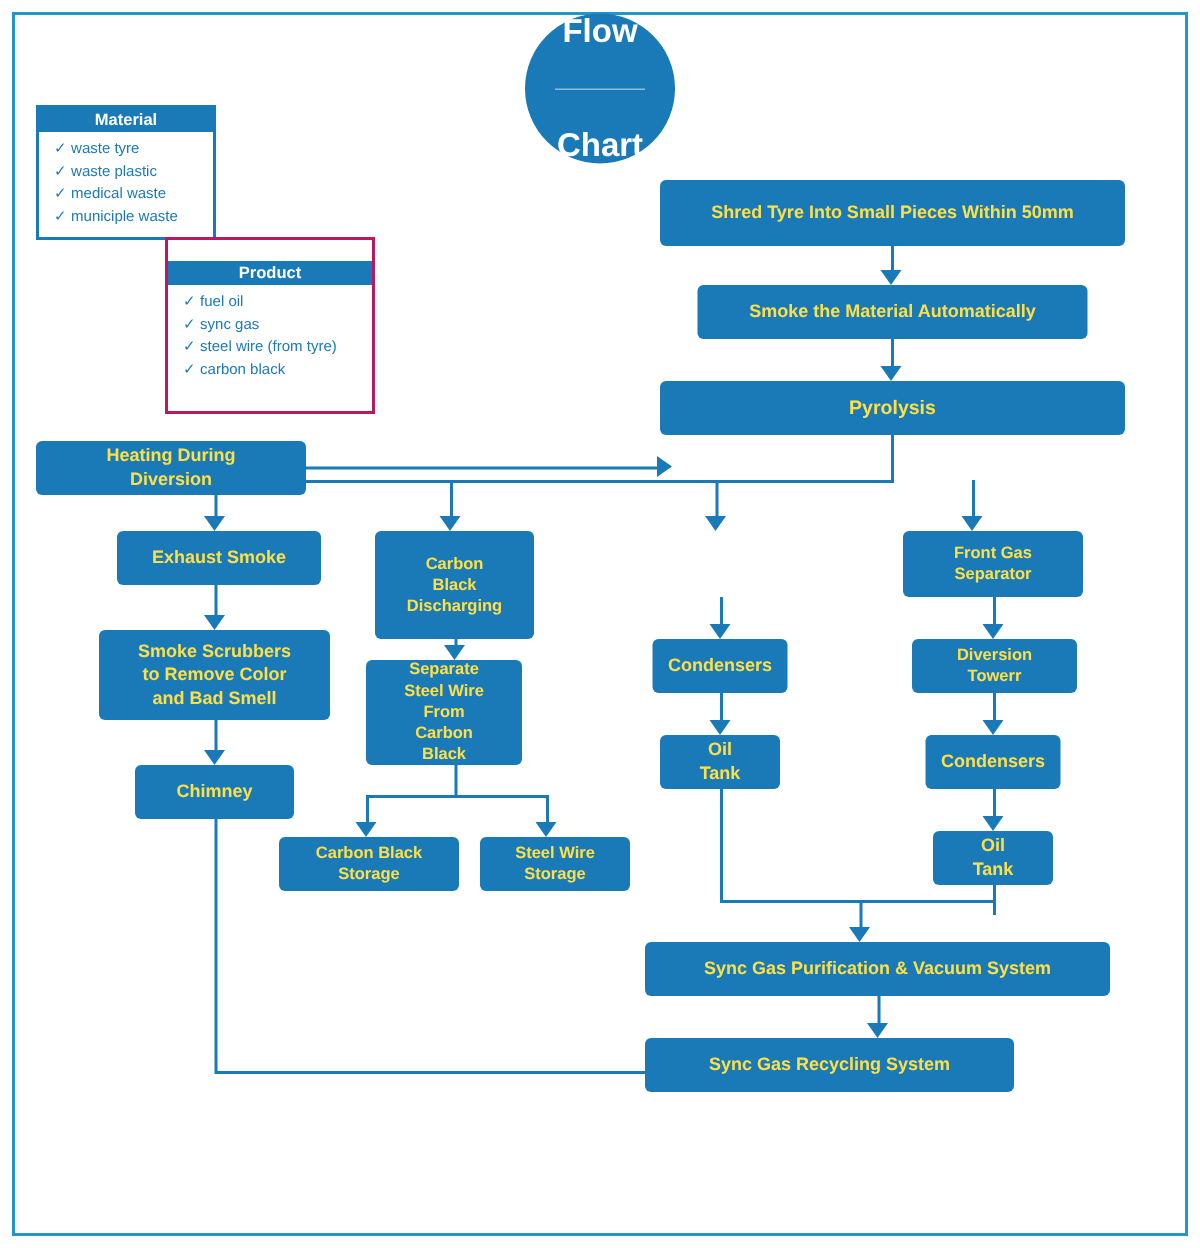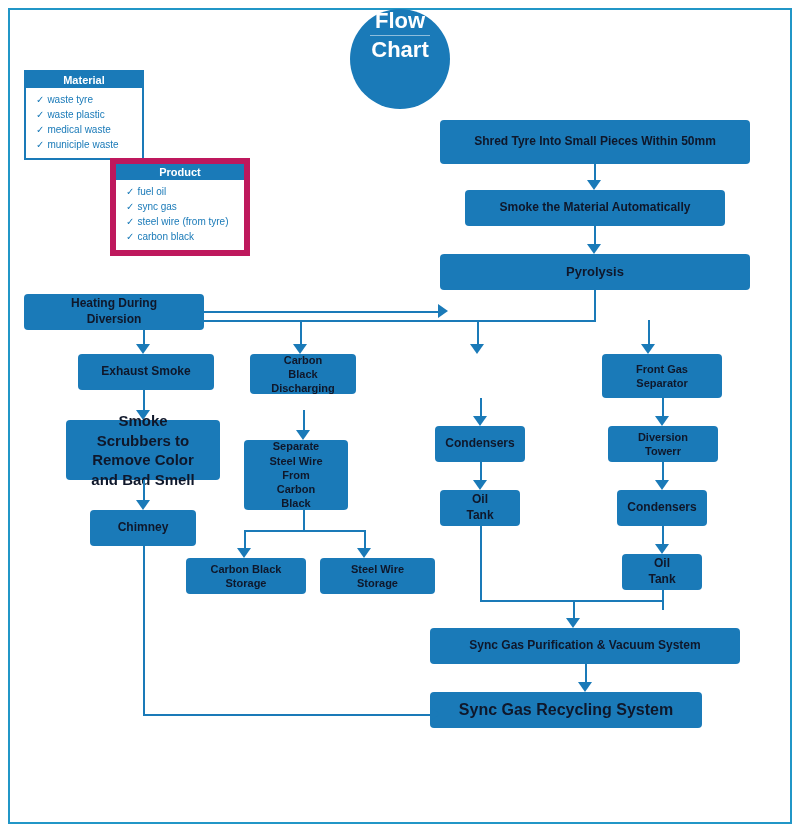--- a/index.html
+++ b/index.html
@@ -24,21 +24,21 @@
       top: -1px;
       left: 50%;
       transform: translateX(-50%);
       width: 100px;
       height: 100px;
       border-radius: 50%;
       background: #1a7ab8;
       display: flex;
       flex-direction: column;
       align-items: center;
-      justify-content: flex-start;
+      justify-content: space-between;
       color: #fff;
       font-size: 22px;
       font-weight: bold;
       line-height: 1.1;
       z-index: 10;
     }
     
     .legend-material {
       position: absolute;
       top: 60px;
@@ -66,22 +66,22 @@
     }
     .legend-material .legend-item::before {
       content: '✓';
       color: #1a7ab8;
       font-size: 10px;
     }
     .legend-product {
       position: absolute;
       top: 148px;
       left: 100px;
-      border: 6px solid #be185d;
-      padding: 6px 10px;
+      border: 2px solid #be185d;
+      padding: 20px 10px;
       min-width: 140px;
     }
     .legend-product .legend-title {
       background: #1a7ab8;
       color: #fff;
       font-size: 11px;
       font-weight: bold;
       text-align: center;
       margin: -6px -10px 4px -10px;
       padding: 2px 4px;
@@ -96,21 +96,21 @@
     }
     .legend-product .legend-item::before {
       content: '✓';
       color: #1a7ab8;
       font-size: 10px;
     }
 
     
     .box {
       background: #1a7ab8;
-      color: #0f172a;
+      color: #fde047;
       border-radius: 4px;
       font-size: 12px;
       text-align: center;
       display: flex;
       align-items: center;
       justify-content: center;
       padding: 4px 22px;
       line-height: 1.3;
       position: absolute;
       font-weight: bold;
@@ -201,44 +201,44 @@
   <div class="arrow-down" style="left:460px;top:334px;"></div>
 
   <div class="line-v" style="left:638px;top:310px;height:26px;"></div>
   <div class="arrow-down" style="left:631px;top:334px;"></div>
 
   <div class="box" style="left:68px;top:344px;width:136px;height:36px;font-size:12px;">Exhaust Smoke</div>
 
   <div class="line-v" style="left:133px;top:380px;height:22px;"></div>
   <div class="arrow-down" style="left:126px;top:400px;"></div>
 
-  <div class="box" style="left:56px;top:410px;width:154px;height:60px;font-size:15px;">Smoke Scrubbers to Remove Color and Bad Smell</div>
+  <div class="box" style="left:56px;top:410px;width:154px;height:60px;font-size:12px;">Smoke Scrubbers to Remove Color and Bad Smell</div>
 
   <div class="line-v" style="left:133px;top:470px;height:22px;"></div>
   <div class="arrow-down" style="left:126px;top:490px;"></div>
 
   <div class="box" style="left:80px;top:500px;width:106px;height:36px;font-size:12px;">Chimney</div>
 
-  <div class="box" style="left:240px;top:344px;width:106px;height:40px;font-size:11px;">Carbon Black Discharging</div>
+  <div class="box" style="left:240px;top:344px;width:106px;height:72px;font-size:11px;">Carbon Black Discharging</div>
 
   <div class="line-v" style="left:293px;top:400px;height:22px;"></div>
   <div class="arrow-down" style="left:286px;top:420px;"></div>
 
   <div class="box" style="left:234px;top:430px;width:104px;height:70px;font-size:11px;">Separate Steel Wire From Carbon Black</div>
 
   <div class="line-v" style="left:293px;top:500px;height:20px;"></div>
   <div class="line-h" style="left:234px;top:520px;width:120px;"></div>
   <div class="line-v" style="left:234px;top:520px;height:20px;"></div>
   <div class="arrow-down" style="left:227px;top:538px;"></div>
   <div class="line-v" style="left:354px;top:520px;height:20px;"></div>
   <div class="arrow-down" style="left:347px;top:538px;"></div>
 
   <div class="box" style="left:176px;top:548px;width:120px;height:36px;font-size:11px;">Carbon Black Storage</div>
 
-  <div class="box" style="left:310px;top:548px;width:115px;height:36px;font-size:11px;">Steel Wire Storage</div>
+  <div class="box" style="left:310px;top:548px;width:100px;height:36px;font-size:11px;">Steel Wire Storage</div>
 
 
   <div class="line-v" style="left:470px;top:388px;height:20px;"></div>
   <div class="arrow-down" style="left:463px;top:406px;"></div>
 
   <div class="box" style="left:425px;top:416px;width:90px;height:36px;font-size:12px;">Condensers</div>
 
   <div class="line-v" style="left:470px;top:452px;height:20px;"></div>
   <div class="arrow-down" style="left:463px;top:470px;"></div>
 
@@ -267,20 +267,20 @@
 
   <div class="line-h" style="left:470px;top:590px;width:184px;"></div>
   <div class="line-v" style="left:563px;top:590px;height:20px;"></div>
   <div class="arrow-down" style="left:556px;top:608px;"></div>
 
   <div class="box" style="left:420px;top:618px;width:310px;height:36px;font-size:12px;">Sync Gas Purification &amp; Vacuum System</div>
 
   <div class="line-v" style="left:575px;top:654px;height:20px;"></div>
   <div class="arrow-down" style="left:568px;top:672px;"></div>
 
-  <div class="box" style="left:420px;top:682px;width:272px;height:36px;font-size:16px;">Sync Gas Recycling System</div>
+  <div class="box" style="left:420px;top:682px;width:246px;height:36px;font-size:12px;">Sync Gas Recycling System</div>
 
   <div class="line-v" style="left:133px;top:536px;height:168px;"></div>
 
   <div class="line-h" style="left:133px;top:704px;width:290px;"></div>
   <div class="arrow-right" style="left:420px;top:697px;"></div>
 
 </div>
 
 </body></html>

